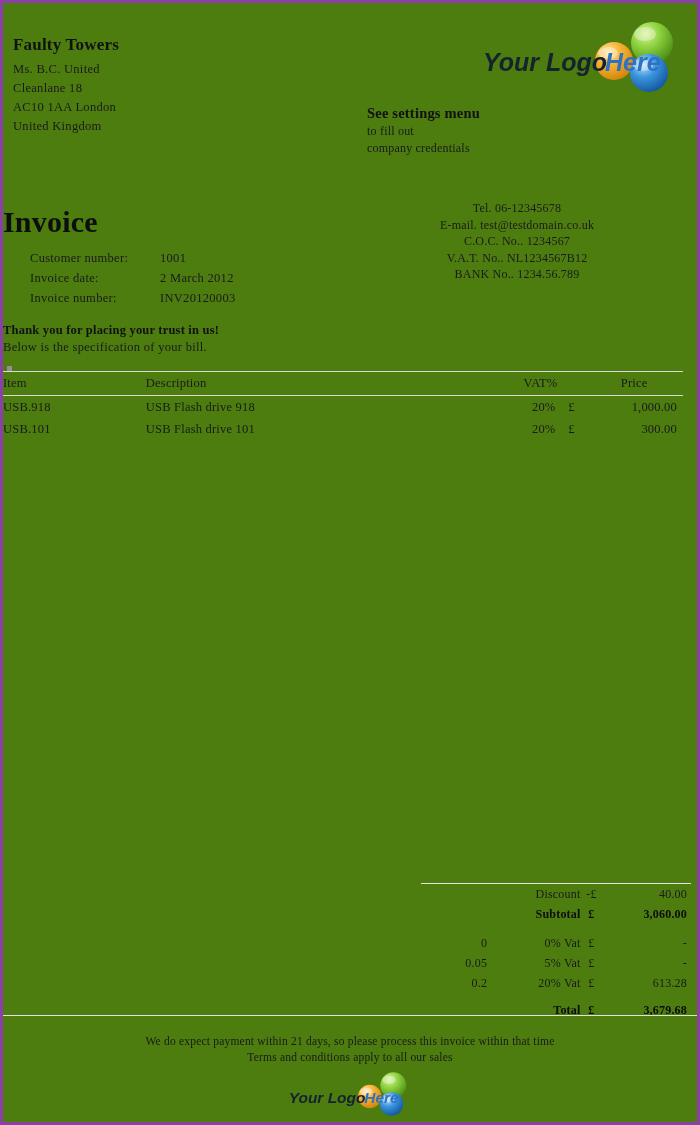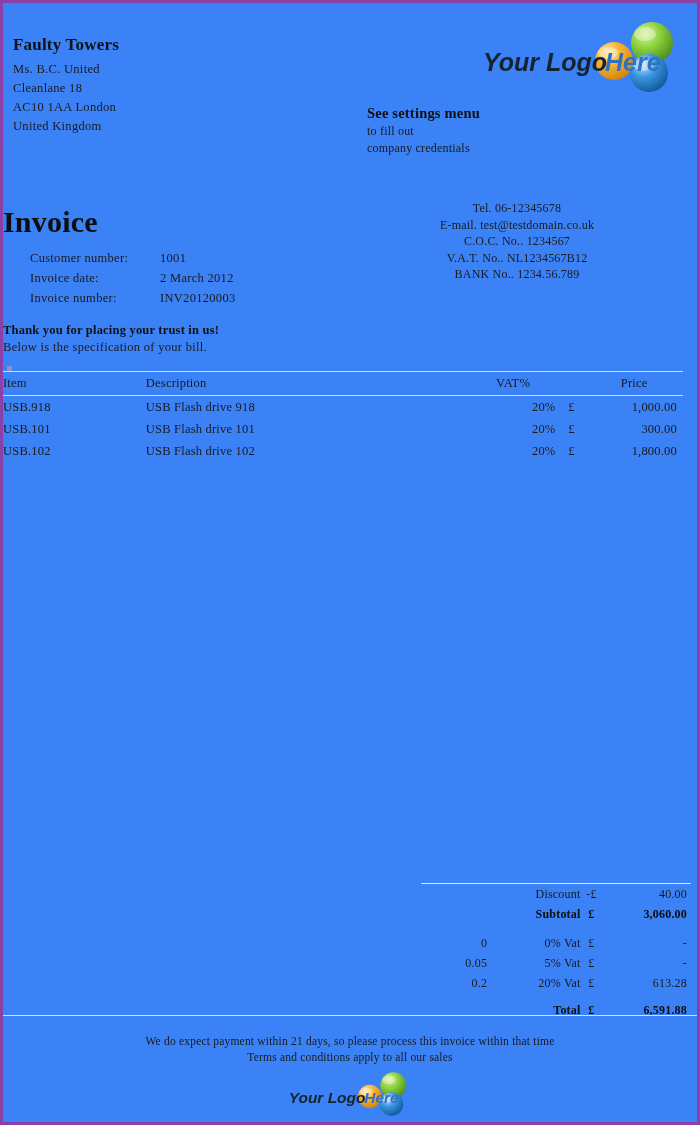--- a/index.html
+++ b/index.html
@@ -9,21 +9,21 @@
   }
   body {
     font-family: "Liberation Serif", "DejaVu Serif", serif;
     -webkit-font-smoothing: antialiased;
   }
   #page {
     position: relative;
     width: 700px;
     height: 1125px;
     box-sizing: border-box;
-    background: #3b82f6;
+    background: #4d7c0f;
     border: 3px solid #8b3fa8;
     overflow: hidden;
   }
   .sheet {
     position: relative;
     width: 100%;
     height: 100%;
     box-sizing: border-box;
     padding: 0 10px;
   }
@@ -167,21 +167,21 @@
     font-size: 12.5px;
     color: #1a1a1a;
     padding: 4px 0 3px 0;
     letter-spacing: .2px;
   }
   .col-item    { width: 152px; }
   .col-desc    { width: 378px; margin-top: 40px; }
   .col-vat     { width: 62px;  text-align: right; padding-right: 2px !important;}
   .col-cur     { width: 30px;  text-align: center; }
   .col-price   { width: 96px;  text-align: right; padding-right: 6px !important;}
-  th.col-vat   { text-align: left; padding-right: 0 !important;}
+  th.col-vat   { text-align: right; padding-right: 0 !important;}
   th.col-price { text-align: center; padding-right: 0 !important;}
 
   .cell-cursor {
     position: absolute;
     left: 4px;
     top: 363px;
     width: 5px;
     height: 5px;
     background: #a58fb0;
     opacity: .85;
@@ -348,27 +348,20 @@
         <td class="col-cur">£</td>
         <td class="col-price">1,000.00</td>
       </tr>
       <tr>
         <td class="col-item">USB.101</td>
         <td class="col-desc">USB Flash drive 101</td>
         <td class="col-vat">20%</td>
         <td class="col-cur">£</td>
         <td class="col-price">300.00</td>
       </tr>
-      <tr>
-        <td class="col-item">USB.102</td>
-        <td class="col-desc">USB Flash drive 102</td>
-        <td class="col-vat">20%</td>
-        <td class="col-cur">£</td>
-        <td class="col-price">1,800.00</td>
-      </tr>
     </tbody>
   </table>
 
   <table class="totals">
     <tbody>
       <tr class="row-topline">
         <td class="t-rate"></td>
         <td class="t-label">Discount</td>
         <td class="t-cur">-£</td>
         <td class="t-val">40.00</td>
@@ -394,21 +387,21 @@
       <tr>
         <td class="t-rate">0.2</td>
         <td class="t-label">20% Vat</td>
         <td class="t-cur">£</td>
         <td class="t-val">613.28</td>
       </tr>
       <tr class="row-total">
         <td class="t-rate"></td>
         <td class="t-label">Total</td>
         <td class="t-cur">£</td>
-        <td class="t-val">6,591.88</td>
+        <td class="t-val">3,679.68</td>
       </tr>
     </tbody>
   </table>
 
   <div class="bottom-rule"></div>
 
   <div class="footer-text">
     <div class="footer-line">We do expect payment within  21 days, so please process this  invoice  within  that time</div>
     <div class="footer-line">Terms and conditions  apply to all our  sales</div>
   </div>

